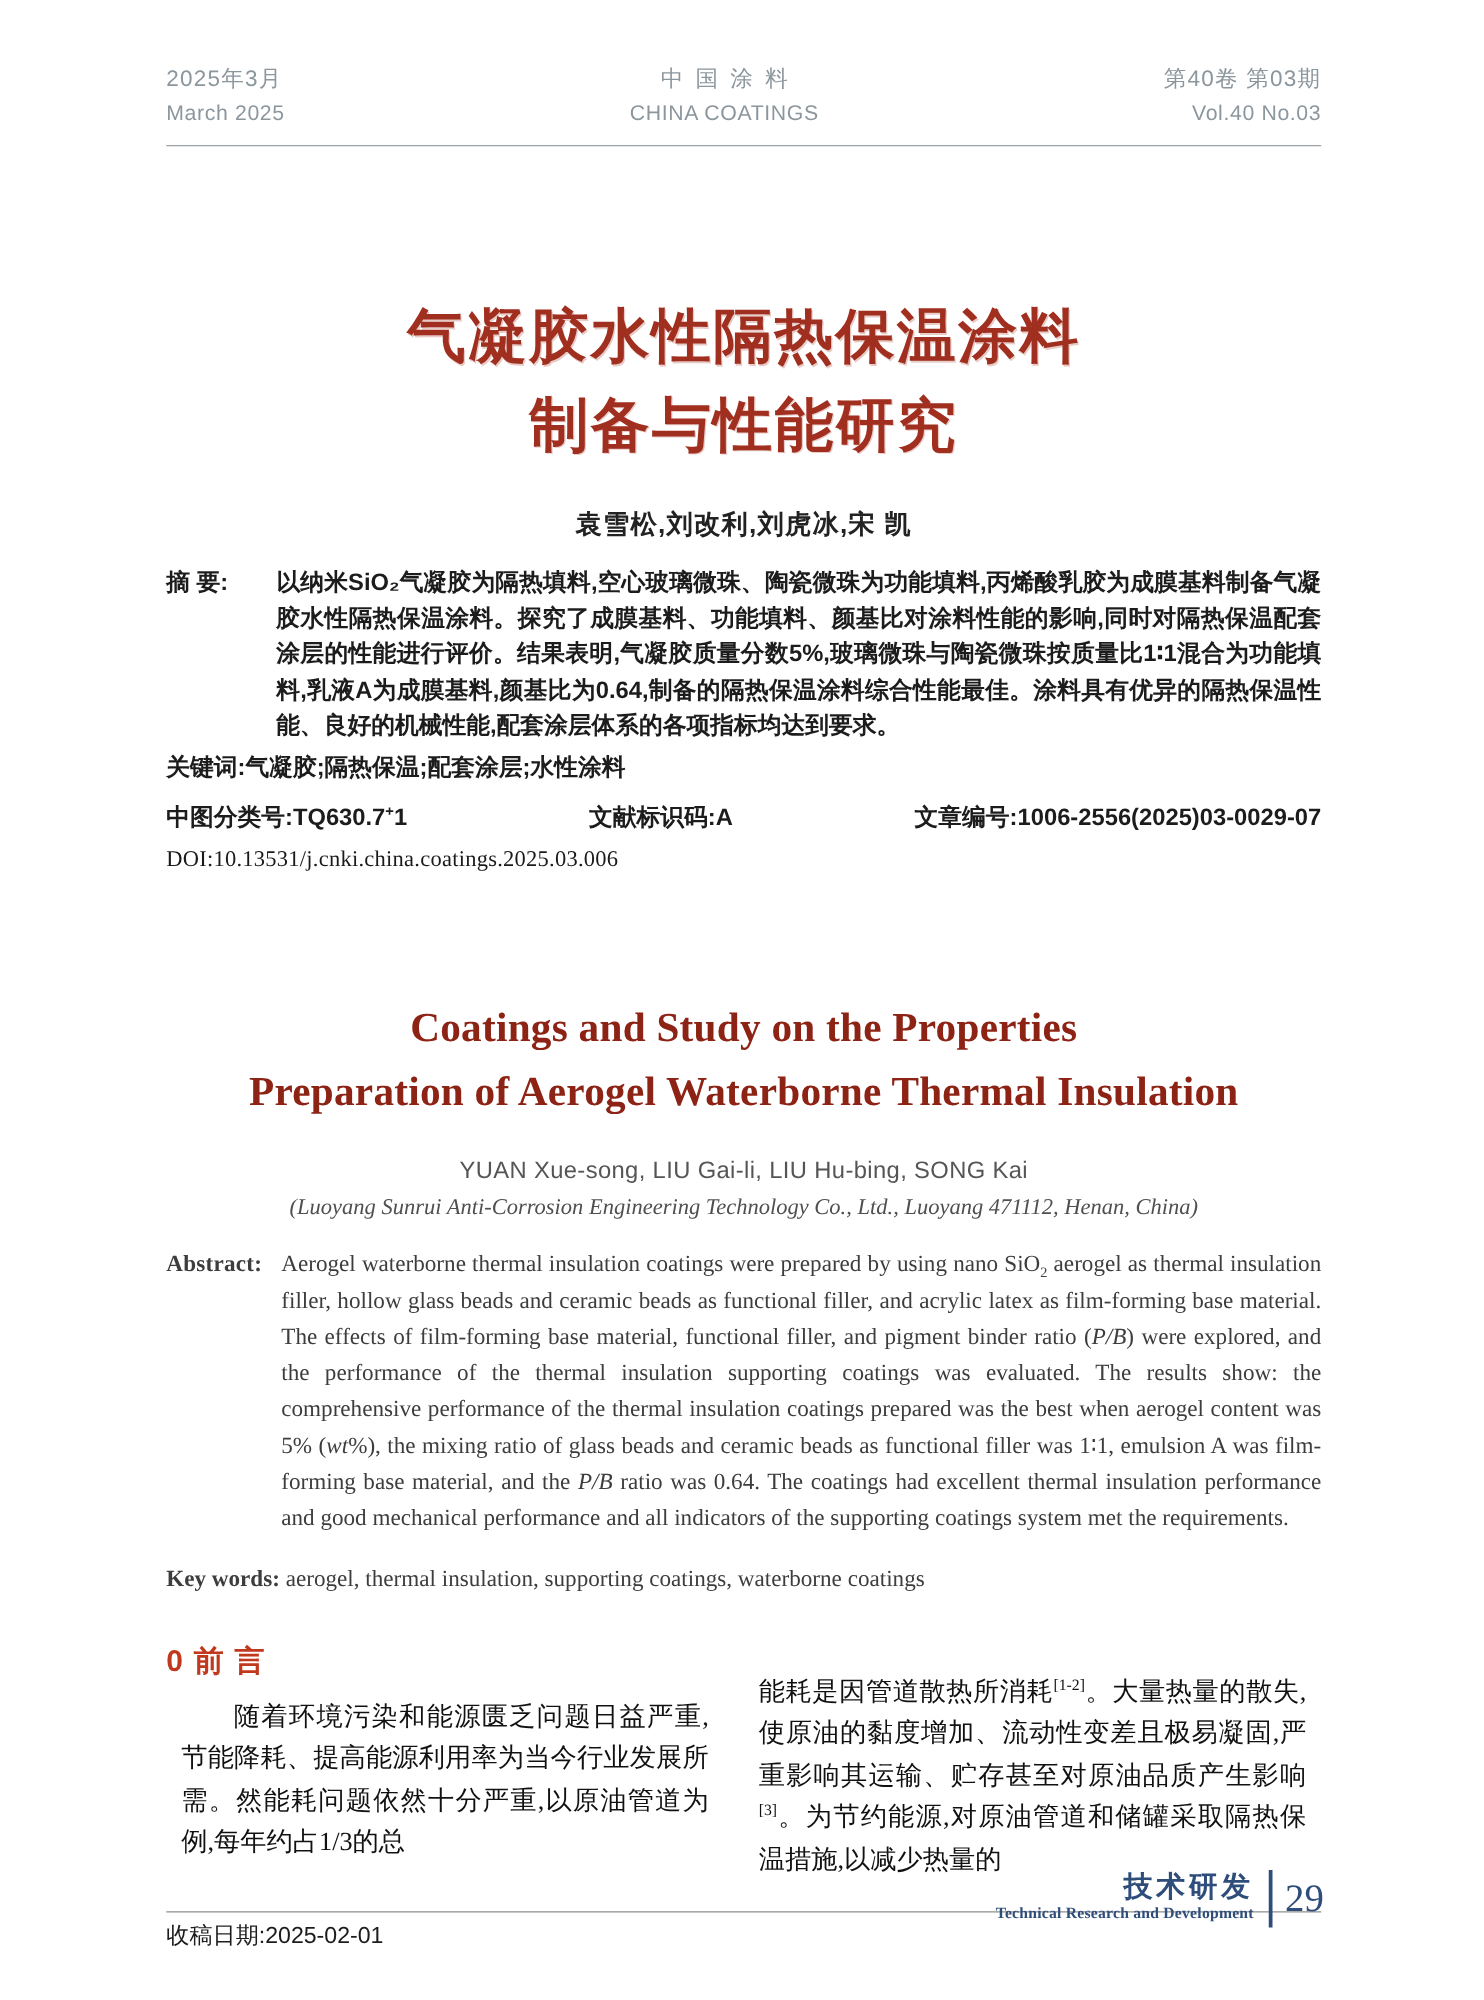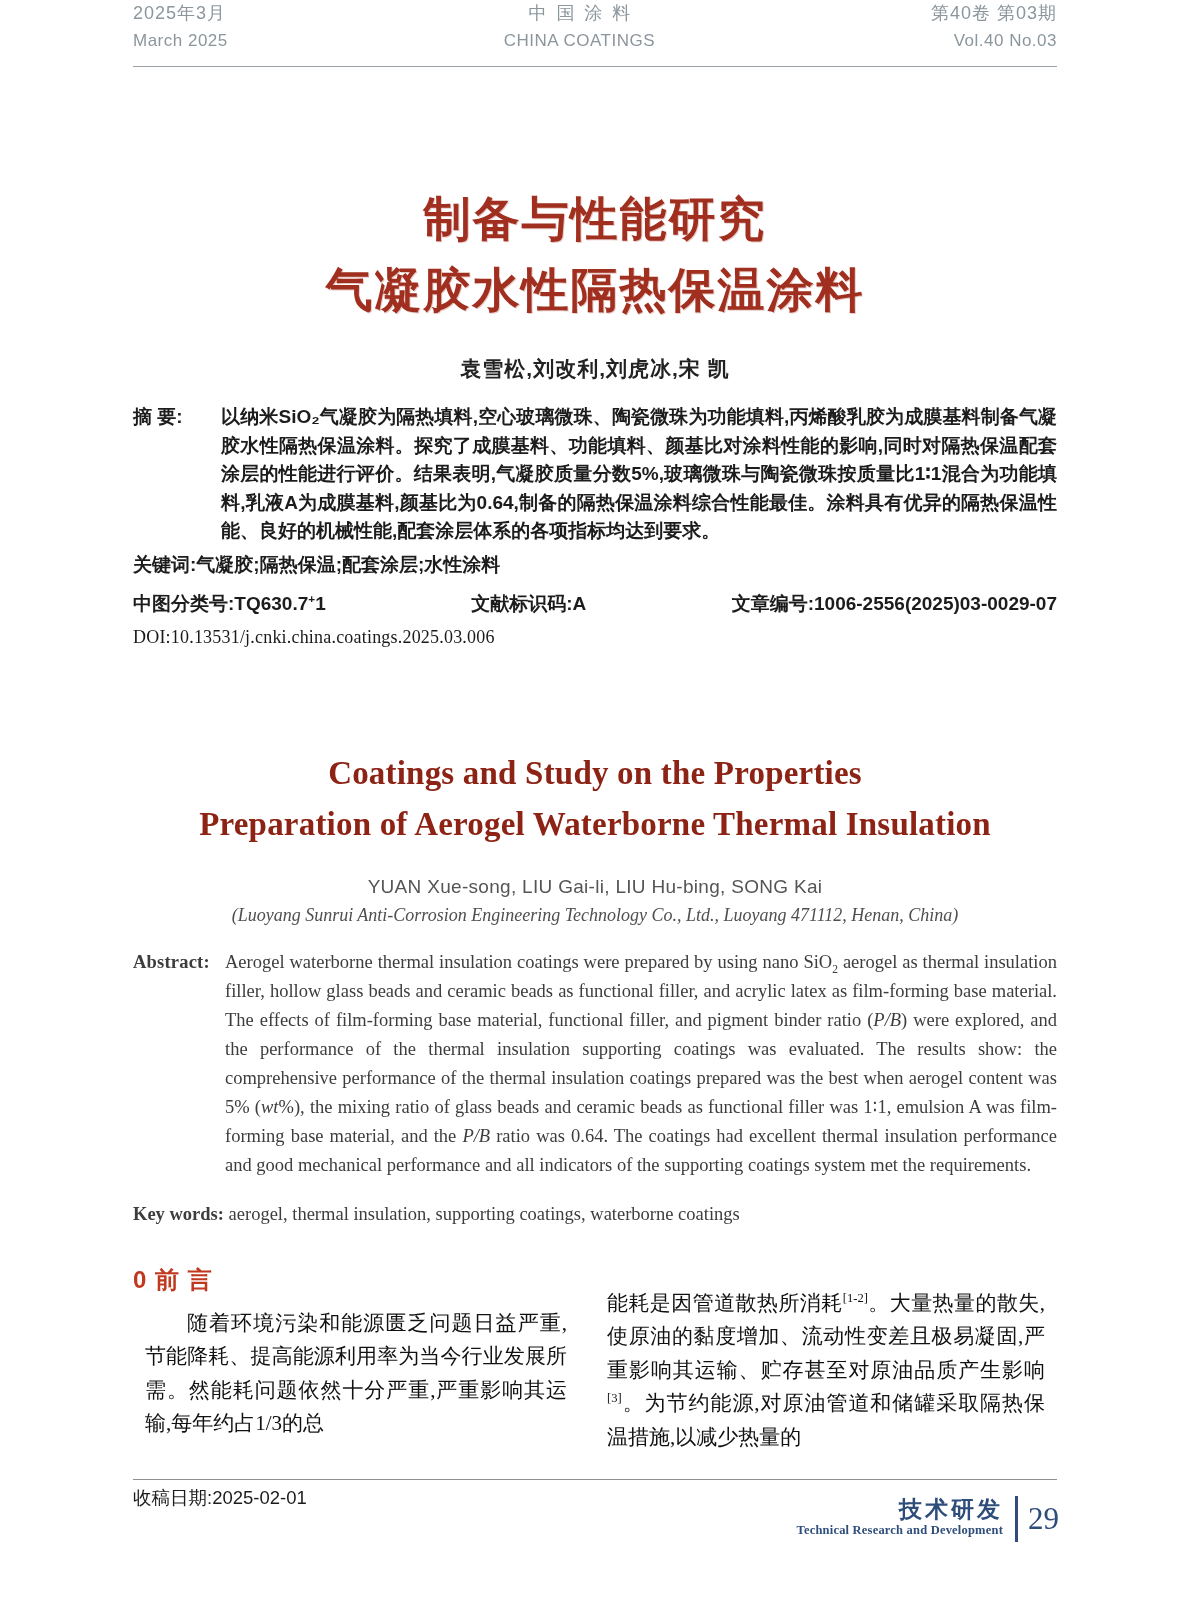--- a/index.html
+++ b/index.html
@@ -18,21 +18,21 @@
     margin:0 auto;background:#fff;overflow:hidden;
     font-family:"Liberation Sans","DejaVu Sans",sans-serif;
   }
   .content{padding:0 130px 0 133px;}
   sup{font-size:0.62em;vertical-align:super;line-height:0;}
   sub{font-size:0.62em;vertical-align:sub;line-height:0;}
 
   
   .jheader{
     display:flex;justify-content:space-between;align-items:flex-end;
-    padding-bottom:12px;
+    padding-top:50px;padding-bottom:12px;
     border-bottom:1.5px solid #9aa2a8;
     color:var(--header-gray);
     font-size:18px;line-height:27px;
   }
   .jheader .col{white-space:nowrap;}
   .jheader .c{text-align:center;}
   .jheader .r{text-align:right;}
   .jheader .zh{letter-spacing:1px;}
   .jheader .c .zh{letter-spacing:0.55em;margin-right:-0.55em;}
   .jheader .en{font-size:17px;letter-spacing:0.5px;}
@@ -172,22 +172,22 @@
         <div class="zh">中国涂料</div>
         <div class="en">CHINA COATINGS</div>
       </div>
       <div class="col r">
         <div class="zh">第40卷 第03期</div>
         <div class="en">Vol.40 No.03</div>
       </div>
     </div>
 
     <h1 class="title-zh" style="margin-bottom:0;">
+      <div>气凝胶水性隔热保温涂料</div>
       <div>制备与性能研究</div>
-      <div>气凝胶水性隔热保温涂料</div>
     </h1>
 
     <div class="authors-zh">袁雪松,刘改利,刘虎冰,宋 凯</div>
 
     <div class="abs-zh hang">
       <span class="lbl">摘 要:</span><span>以纳米SiO₂气凝胶为隔热填料,空心玻璃微珠、陶瓷微珠为功能填料,丙烯酸乳胶为成膜基料制备气凝胶水性隔热保温涂料。探究了成膜基料、功能填料、颜基比对涂料性能的影响,同时对隔热保温配套涂层的性能进行评价。结果表明,气凝胶质量分数5%,玻璃微珠与陶瓷微珠按质量比1∶1混合为功能填料,乳液A为成膜基料,颜基比为0.64,制备的隔热保温涂料综合性能最佳。涂料具有优异的隔热保温性能、良好的机械性能,配套涂层体系的各项指标均达到要求。</span>
     </div>
 
     <div class="kw-zh">
       <span class="lbl">关键词:</span><span>气凝胶;隔热保温;配套涂层;水性涂料</span>
@@ -214,21 +214,21 @@
     </div>
 
     <div class="kw-en">
       <span class="lbl">Key words:</span>
       <span>aerogel, thermal insulation, supporting coatings, waterborne coatings</span>
     </div>
 
     <div class="intro">
       <div class="colL">
         <div class="sec-heading">0 前 言</div>
-        <p>随着环境污染和能源匮乏问题日益严重,节能降耗、提高能源利用率为当今行业发展所需。然能耗问题依然十分严重,严重影响其运输,每年约占1/3的总</p>
+        <p>随着环境污染和能源匮乏问题日益严重,节能降耗、提高能源利用率为当今行业发展所需。然能耗问题依然十分严重,以原油管道为例,每年约占1/3的总</p>
       </div>
       <div class="colR">
         <p><span>能耗是因管道散热所消耗</span><sup>[1-2]</sup><span>。大量热量的散失,使原油的黏度增加、流动性变差且极易凝固,严重影响其运输、贮存甚至对原油品质产生影响</span><sup>[3]</sup><span>。为节约能源,对原油管道和储罐采取隔热保温措施,以减少热量的</span></p>
       </div>
     </div>
 
     <div class="footnotes">
       <div>收稿日期:2025-02-01</div>
     </div>
 

